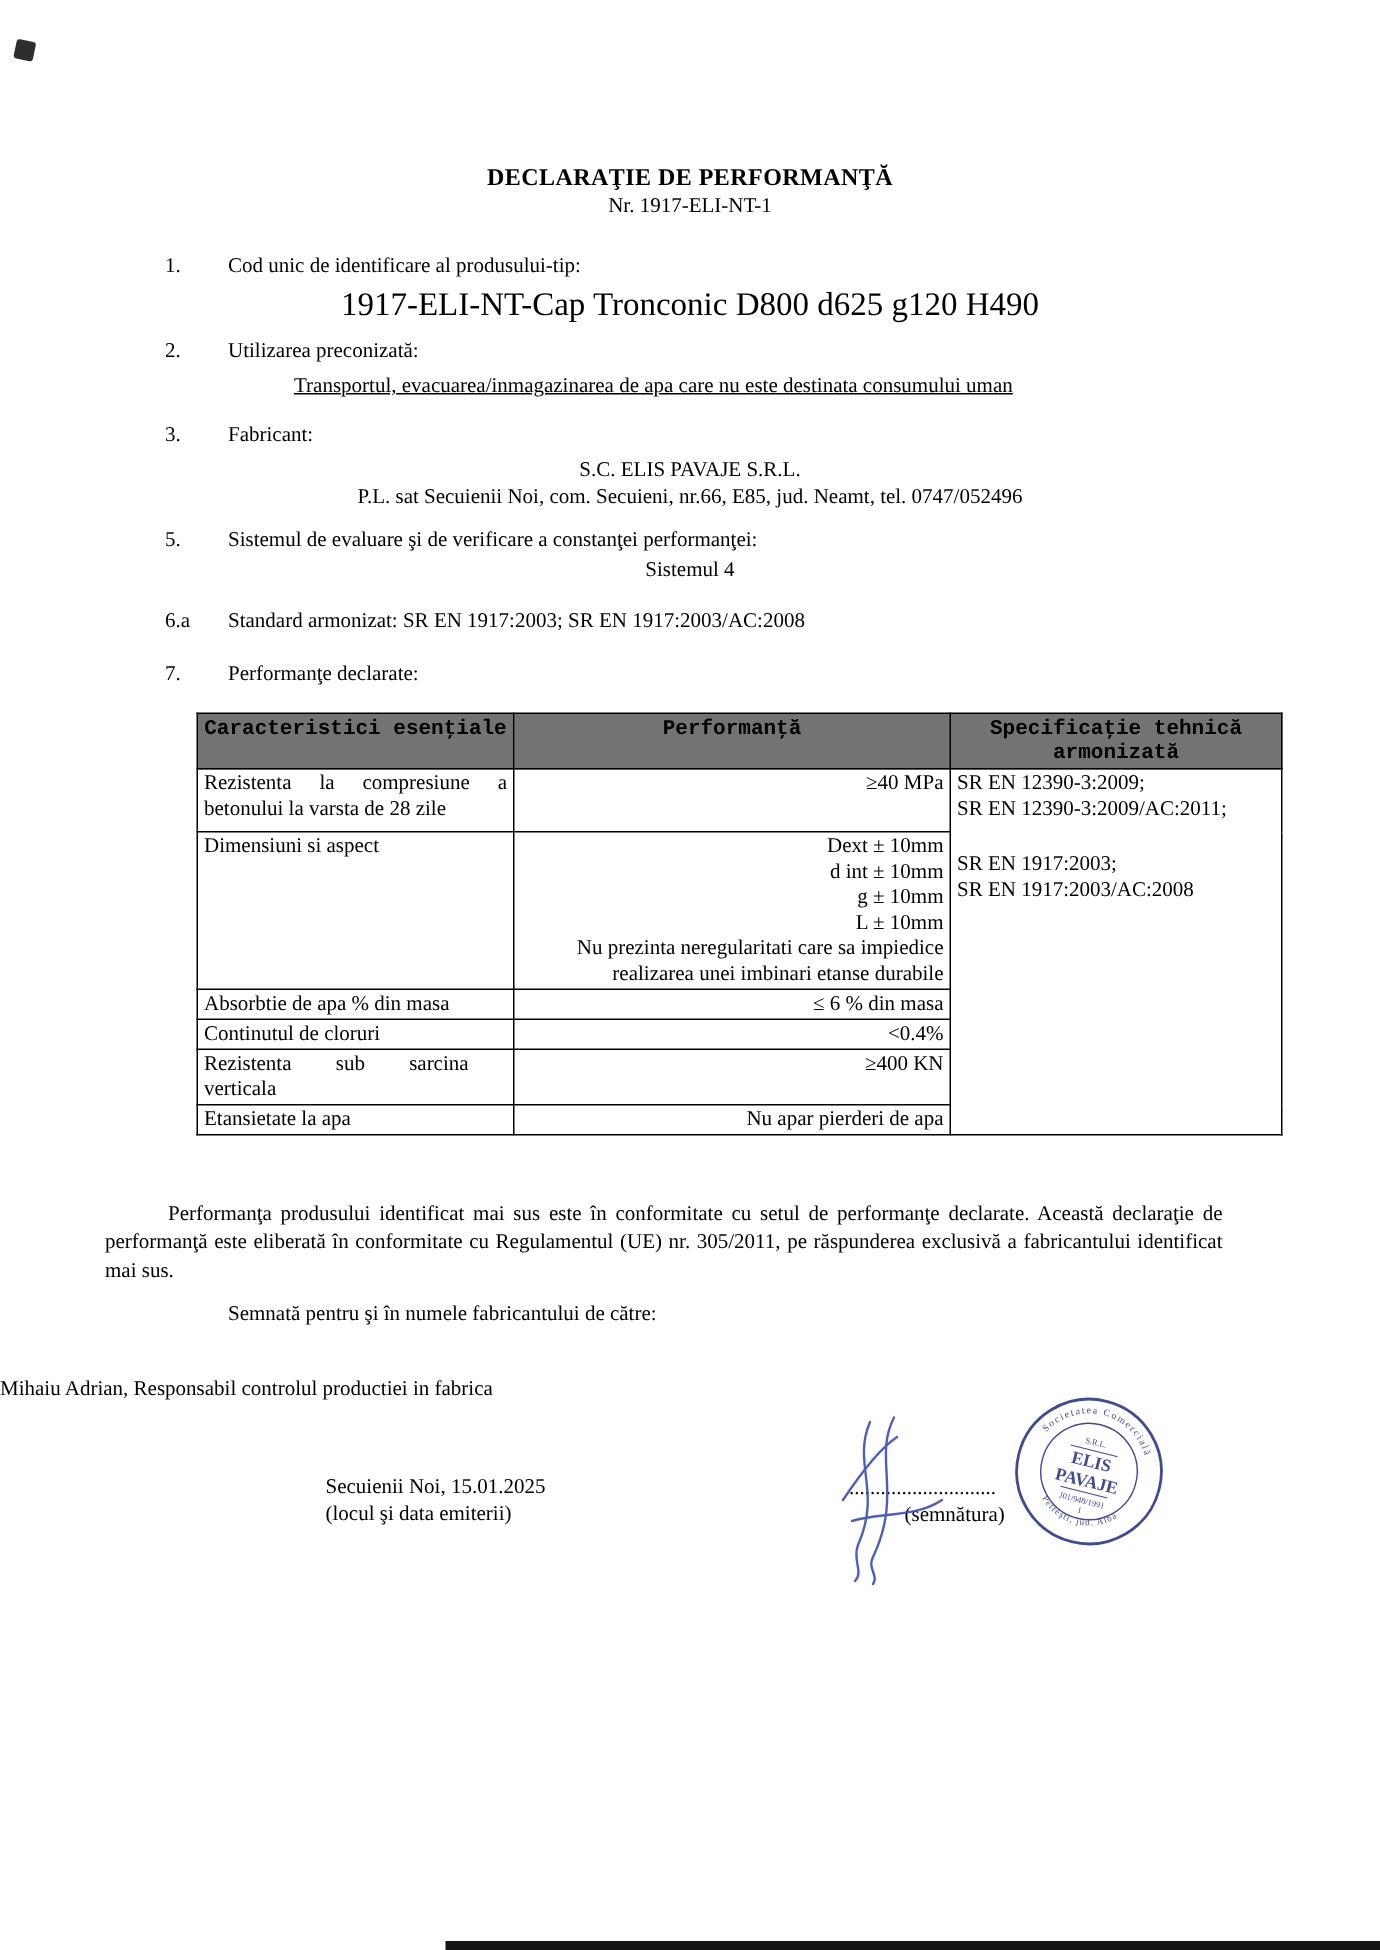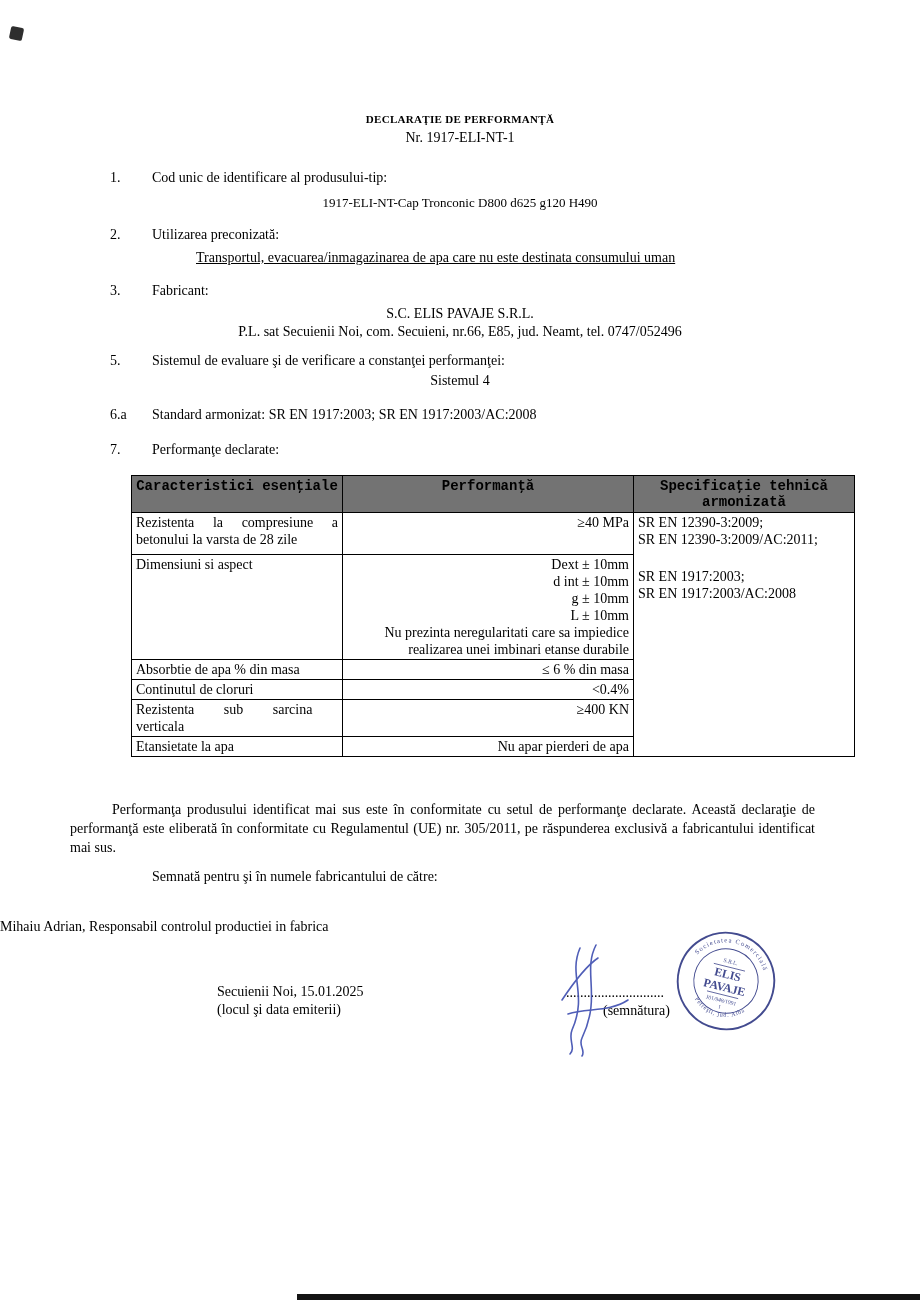--- a/index.html
+++ b/index.html
@@ -2,25 +2,25 @@
 <html><head>
 <meta charset="utf-8">
 <style>
   * { margin:0; padding:0; box-sizing:border-box; }
   html,body { background:#ffffff; }
   .page {
     position:relative; width:920px; height:1300px; background:#ffffff;
     font-family:"Liberation Serif", serif; font-size:14px; color:#000;
     line-height:18px; overflow:hidden;
   }
-  .doc-title { padding-top:110px; text-align:center; font-weight:bold; font-size:11px; letter-spacing:.3px; }
+  .doc-title { padding-top:110px; text-align:center; font-weight:bold; font-size:16px; letter-spacing:.3px; }
   .doc-subtitle { text-align:center; margin-top:1px; }
   .item { display:flex; margin-left:110px; }
   .item .num { flex:0 0 42px; }
-  .product-code { font-size:13px; line-height:21px; margin-top:5px; text-align:center; }
+  .product-code { font-size:22px; line-height:21px; margin-top:5px; text-align:center; }
   .use-detail { margin:5px 0 0 196px;text-decoration:underline; }
   .center-line { text-align:center; }
   .mt22{margin-top:22px}.mt15{margin-top:15px}.mt13{margin-top:13px}
   .mt11{margin-top:11px}.mt16{margin-top:16px}.mt17{margin-top:17px}.mt5{margin-top:5px}.mt2{margin-top:2px}
 
   .perf-table { border-collapse:collapse; table-layout:fixed; width:723px; margin:16px 0 0 131px; line-height:17px; }
   .perf-table th, .perf-table td { border:1px solid #000; vertical-align:top; padding:1px 4px; }
   .perf-table th { background:#737373; font-weight:bold; text-align:center; padding:2px 4px; line-height:16px;font-family:Liberation Mono, monospace; }
   .preline { white-space:pre-line; }
   .c2 { text-align:right; }

